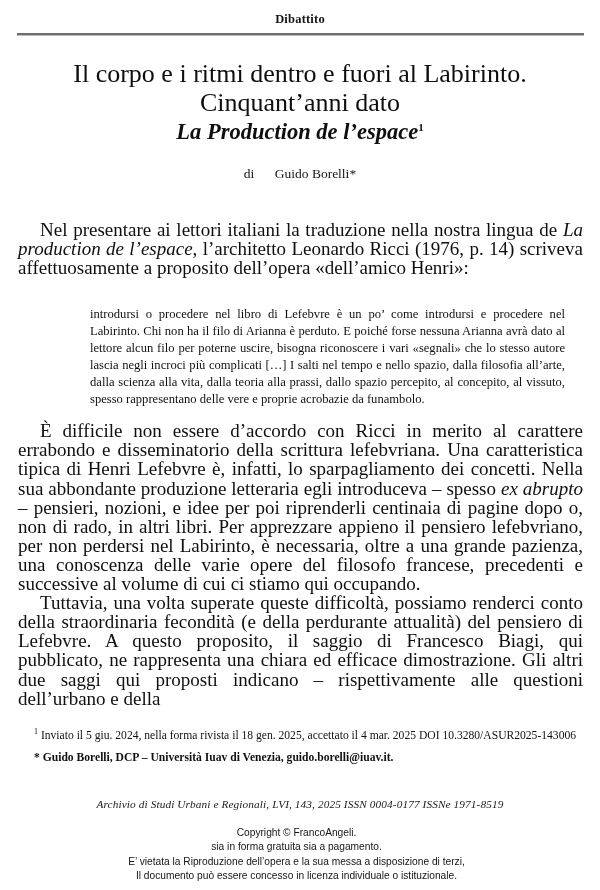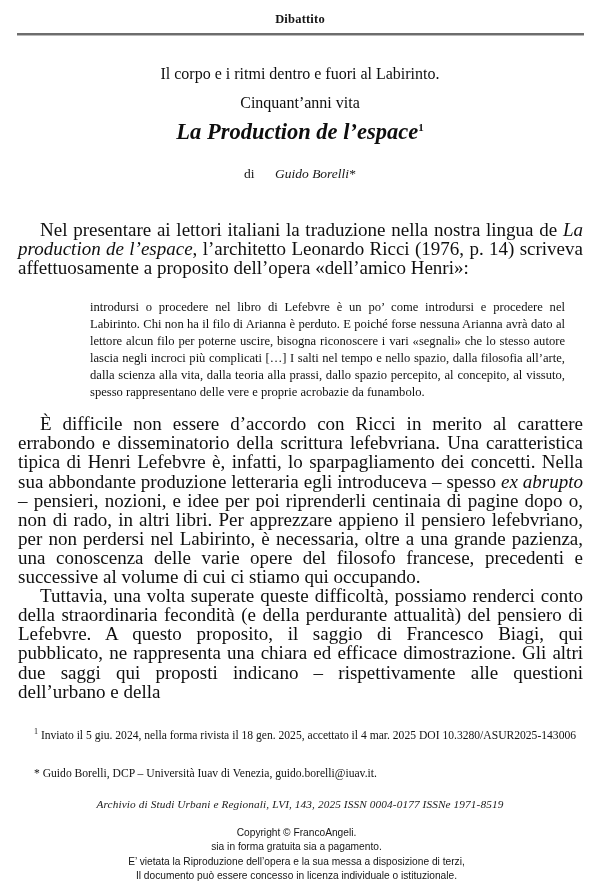--- a/index.html
+++ b/index.html
@@ -40,21 +40,21 @@
     border-bottom: 1px solid #b9b9b9;
   }
 
   
   .title-block {
     margin-top: 23px;
     text-align: center;
     padding: 0 40px;
   }
   .title-line {
-    font-size: 16px;
+    font-size: 26px;
     line-height: 29px;
     color: #0e0e0e;
   }
   .title-line.ital {
     font-style: italic;
     font-size: 22.5px;
     font-weight: bold;
   }
   .title-line .fn-mark {
     font-size: 11px;
@@ -62,42 +62,41 @@
     font-style: normal;
     line-height: 0;
   }
   .byline {
     margin-top: 20px;
     text-align: center;
     font-size: 13.5px;
     color: #151515;
   }
   .byline .nm {
-    font-style: italic;
     margin-left: 17px;
   }
 
   
   .body-area {
     margin-top: 38px;
     padding: 0 17px 0 18px;
   }
   p.para {
     margin: 0;
     font-size: 19px;
     line-height: 19.1px;
     text-align: justify;
     text-indent: 22px;
     hyphens: auto;
     color: #0f0f0f;
   }
   p.para i, p.para em { font-style: italic; }
 
   blockquote.quote {
-    margin: 22px 0 13px 0;
+    margin: 29px 0 13px 0;
     padding: 0 18px 0 72px;
     font-size: 12.6px;
     line-height: 17.0px;
     text-align: justify;
     color: #111111;
   }
   blockquote.quote p {
     margin: 0;
     text-indent: 0;
   }
@@ -111,21 +110,22 @@
     font-size: 11.6px;
     line-height: 15.4px;
     color: #111111;
   }
   .footnotes p {
     margin: 0;
     text-align: justify;
     text-indent: 16px;
   }
   .footnotes p.fn2 {
-    margin-top: 23px;
+    margin-top: 7px;
+    font-weight: bold;
   }
   .fn-sup {
     font-size: 8px;
     vertical-align: super;
     line-height: 0;
   }
   .fn-star {
     font-size: 11.6px;
   }
 
@@ -159,21 +159,21 @@
 </head>
 <body>
 
 <div class="page">
 
   <div class="runhead">Dibattito</div>
   <div class="rule"></div>
 
   <div class="title-block">
     <div class="title-line">Il corpo e i ritmi dentro e fuori al Labirinto.</div>
-    <div class="title-line">Cinquant’anni vita</div>
+    <div class="title-line">Cinquant’anni dato</div>
     <div class="title-line ital">
       <span>La Production de l’espace</span><span class="fn-mark">1</span>
     </div>
   </div>
 
   <div class="byline">
     <span>di </span><span class="nm">Guido Borelli</span><span>*</span>
   </div>
 
   <div class="body-area">

